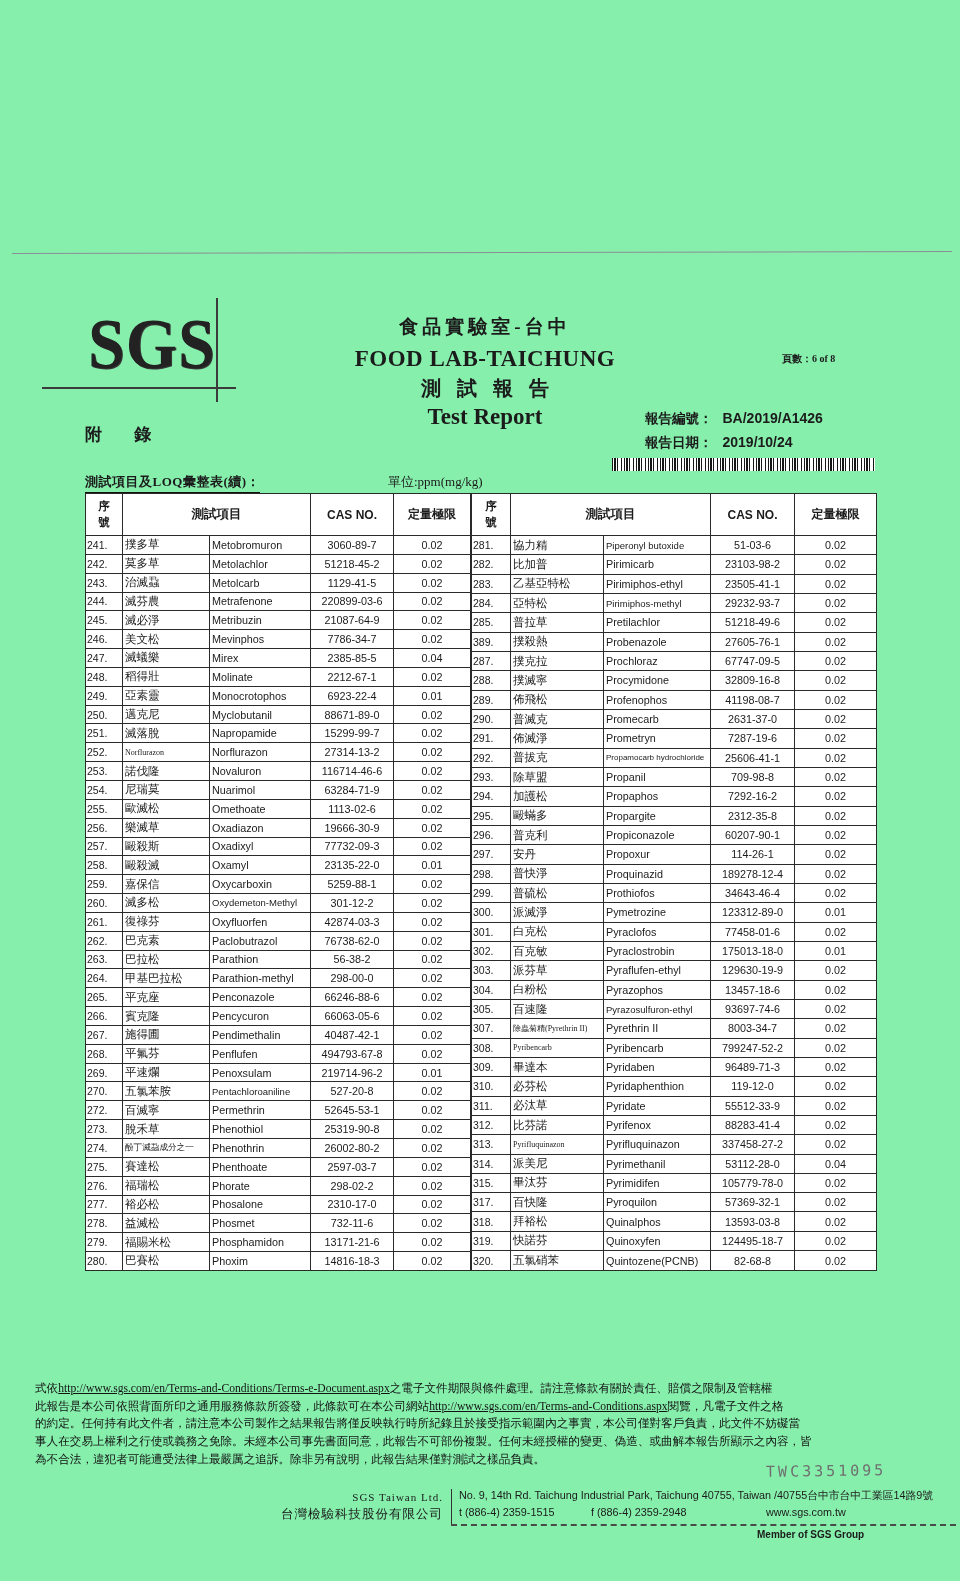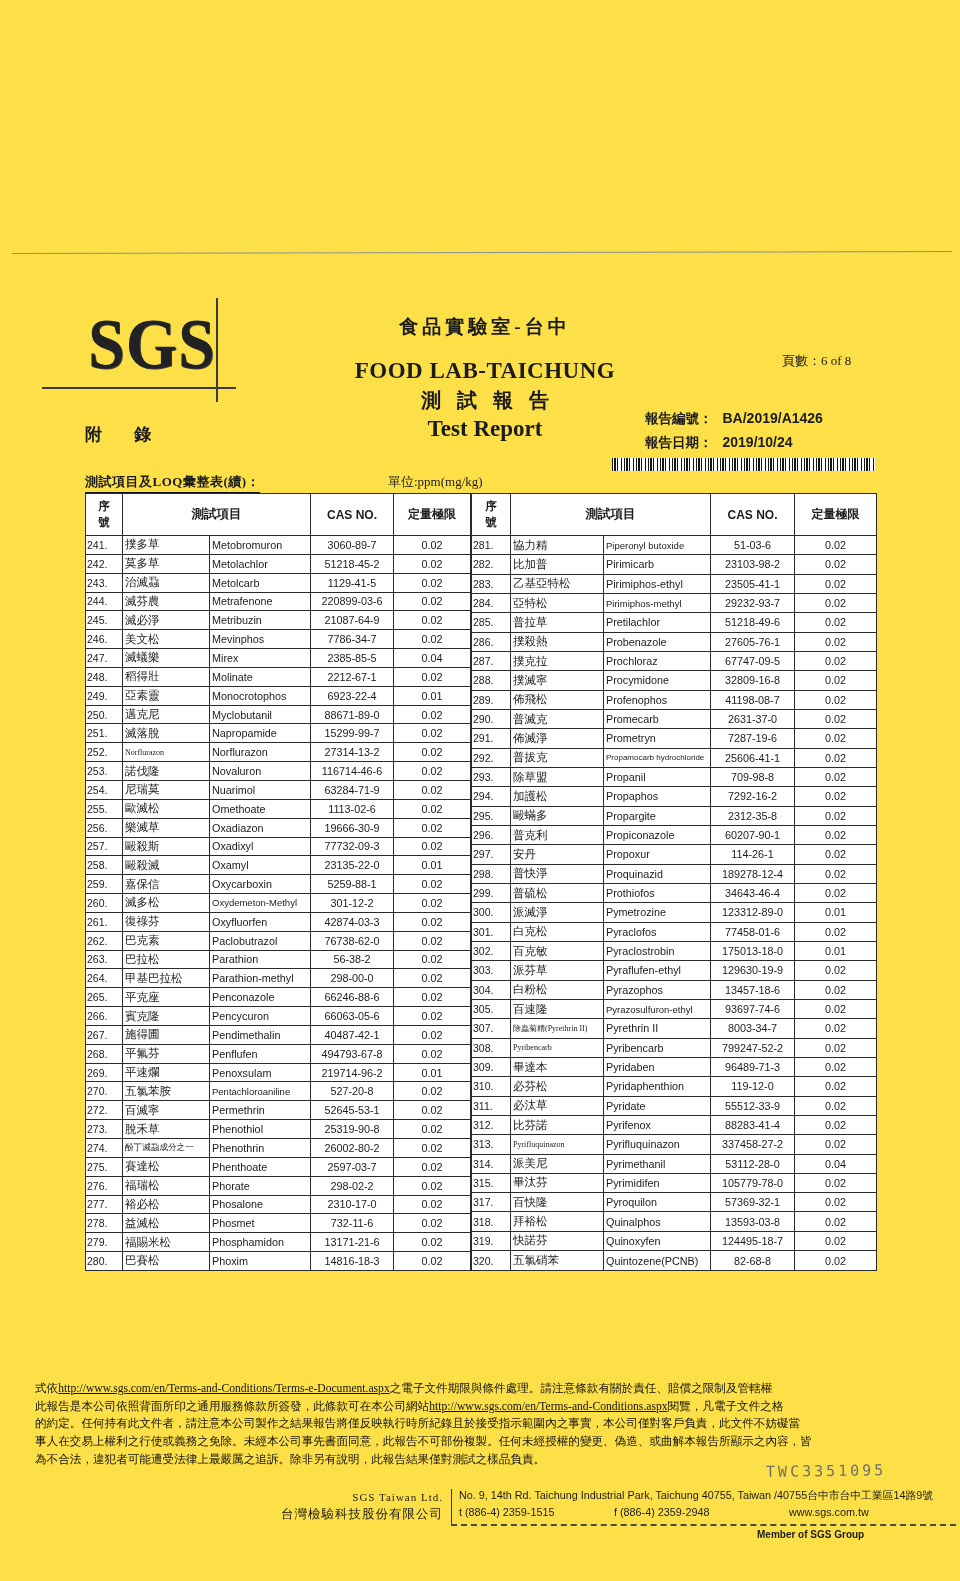--- a/index.html
+++ b/index.html
@@ -1,39 +1,39 @@
 <!DOCTYPE html>
 <html><head>
 <meta charset="utf-8">
 <style>
   * { margin:0; padding:0; box-sizing:border-box; }
   html,body { background:#e8e8e8; }
   .page {
     position:relative; width:960px; height:1581px; margin:0 auto;
-    background:#fde047; overflow:hidden; color:#1b1b1b;
+    background:#86efac; overflow:hidden; color:#1b1b1b;
     font-family:"Liberation Serif", serif;
   }
   .abs { position:absolute; }
   .scan-line { left:12px; top:252px; width:940px; height:0;
     border-top:1.5px solid #8a8f96; transform:rotate(-0.12deg); }
 
   
   .logo-text { left:88px; top:306px; font-size:66px; font-weight:900;
     font-family:"Liberation Serif", serif; letter-spacing:1px; color:#222;
     transform:scaleY(1.08); text-shadow:1px 1px 0 #3a3a3a; }
   .logo-vline { left:216px; top:298px; width:1.6px; height:104px; background:#3b3b3b; }
   .logo-hline { left:42px; top:387px; width:194px; height:1.6px; background:#3b3b3b; }
 
   
   .title-block { left:295px; top:314px; width:380px; text-align:center; }
   .t-zh1 { font-size:19px; font-weight:bold; letter-spacing:4px; }
-  .t-en1 { font-size:23px; font-weight:bold; margin-top:18px; letter-spacing:0.5px; }
+  .t-en1 { font-size:23px; font-weight:bold; margin-top:6px; letter-spacing:0.5px; }
   .t-zh2 { font-size:20px; font-weight:bold; letter-spacing:16px; margin-top:3px; text-indent:16px; }
   .t-en2 { font-size:23px; font-weight:bold; margin-top:2px; }
-  .page-info { left:782px; top:352px; font-size:13px; font-weight:normal; }
+  .page-info { left:782px; top:352px; font-size:10px; font-weight:bold; }
   .appendix { left:85px; top:423px; font-size:17px; font-weight:bold; letter-spacing:14px; }
 
   .rep-line { font-size:13.5px; font-weight:bold; }
   .rep-no { left:645px; top:410px; }
   .rep-date { left:645px; top:434px; }
   .rep-line .val { font-family:"Liberation Sans", sans-serif; font-size:14px; margin-left:10px; }
   .barcode { left:612px; top:458px; width:263px; height:13px;
     background:repeating-linear-gradient(90deg,#161616 0 1px,#fff 1px 2px,#161616 2px 4px,#fff 4px 5px,#161616 5px 6px,#fff 6px 9px,#161616 9px 10px,#fff 10px 12px); }
 
   .section-title { left:85px; top:473px; font-size:13px; font-weight:bold;
@@ -69,21 +69,21 @@
 
   
   .co-left { left:150px; top:1491px; width:293px; text-align:right; }
   .co-en { font-size:11px; letter-spacing:1px; }
   .co-zh { font-size:12.5px; margin-top:3px; letter-spacing:1px; }
   .co-vline { left:451px; top:1489px; width:1.3px; height:36px; background:#333; }
   .co-right { left:459px; top:1489px; width:500px;
     font-family:"Liberation Sans", sans-serif; }
   .co-addr { font-size:10.8px; }
   .co-contact { margin-top:3px; font-size:10.8px; display:flex; }
-  .co-tel { width:155px; }
+  .co-tel { width:132px; }
   .co-fax { width:175px; }
   .co-web { }
   .co-dash { left:451px; top:1524px; width:505px; border-top:2px dashed #4a4a4a; }
   .co-member { left:757px; top:1529px; font-size:10px; font-weight:bold;
     font-family:"Liberation Sans", sans-serif; }
 </style>
 </head>
 <body>
 
 <div class="page">
@@ -454,21 +454,21 @@
             <td class="loq">0.02</td>
           </tr>
           <tr>
             <td class="seq">285.</td>
             <td class="zh">普拉草</td>
             <td class="en">Pretilachlor</td>
             <td class="cas">51218-49-6</td>
             <td class="loq">0.02</td>
           </tr>
           <tr>
-            <td class="seq">286.</td>
+            <td class="seq">389.</td>
             <td class="zh">撲殺熱</td>
             <td class="en">Probenazole</td>
             <td class="cas">27605-76-1</td>
             <td class="loq">0.02</td>
           </tr>
           <tr>
             <td class="seq">287.</td>
             <td class="zh">撲克拉</td>
             <td class="en">Prochloraz</td>
             <td class="cas">67747-09-5</td>

